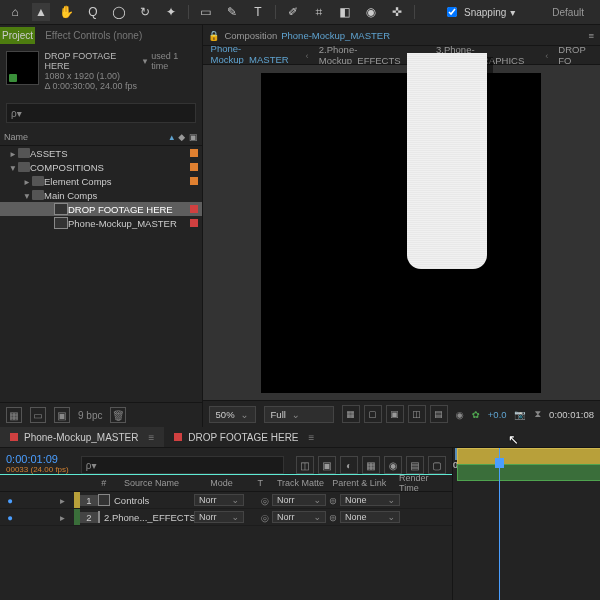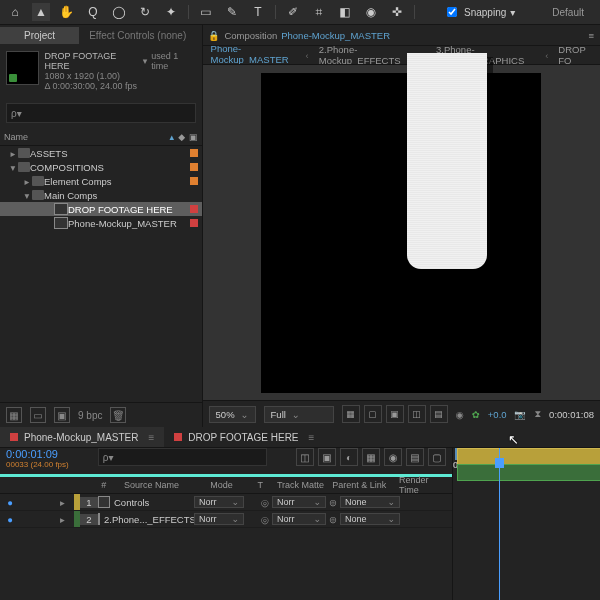--- a/index.html
+++ b/index.html
@@ -5,21 +5,21 @@
 html,body{margin:0;padding:0;width:600px;height:600px;overflow:hidden;background:#1e1e1e;color:#ccc;font-family:Arial,sans-serif;font-size:10px}
 .toolbar{height:24px;background:#2b2b2b;display:flex;align-items:center;padding:0 6px;gap:8px;border-bottom:1px solid #151515}
 .toolbar .tool{width:18px;height:18px;display:flex;align-items:center;justify-content:center;color:#ccc;font-size:12px}
 .toolbar .tool.active{background:#3a3a3a}
 .toolbar .sep{width:1px;height:14px;background:#444}
 .toolbar .snapping{display:flex;align-items:center;gap:4px;font-size:10px;margin-left:20px}
 .toolbar .default{margin-left:auto;padding:2px 10px;font-size:10px;color:#999}
 .upper{display:flex;height:402px}
 .project{width:226px;background:#232323;border-right:1px solid #151515;display:flex;flex-direction:column}
 .project-tab{height:20px;display:flex;align-items:center}
-.project-tab .tab{padding:3px 24px;font-size:10px;background:#404040}
+.project-tab .tab{padding:3px 2px;font-size:10px;background:#4d7c0f}
 .project-tab .ec{padding:3px 10px;font-size:10px;color:#777}
 .project-header{padding:6px;display:flex;gap:6px}
 .thumb{width:32px;height:32px;background:#000;border:1px solid #444;position:relative}
 .thumb::after{content:"";position:absolute;left:2px;bottom:2px;width:8px;height:8px;background:#3a8f3a;border-radius:1px}
 .comp-info{font-size:9px;color:#bbb}
 .comp-info .name{display:flex;align-items:center;gap:4px}
 .comp-info .meta{color:#888}
 .search{margin:6px;height:18px;background:#1a1a1a;border:1px solid #333;display:flex;align-items:center;padding:0 4px;color:#888}
 .cols{display:flex;height:16px;align-items:center;border-bottom:1px solid #151515;padding:0 4px;font-size:9px;color:#999}
 .cols .r{margin-left:auto;display:flex;gap:4px;align-items:center}
@@ -49,21 +49,21 @@
 .dd::after{content:"⌄";color:#888}
 .vf-icons{display:flex;gap:4px}
 .vf-icons span{width:16px;height:16px;border:1px solid #444;display:flex;align-items:center;justify-content:center;color:#999;font-size:9px}
 .timeline{height:174px;background:#232323;display:flex;flex-direction:column}
 .tl-tabs{height:20px;display:flex;align-items:center;border-bottom:1px solid #151515}
 .tl-tabs .tltab{display:flex;align-items:center;gap:6px;padding:0 10px;height:100%;font-size:10px}
 .tl-tabs .tltab.active{background:#2e2e2e}
 .sq{width:8px;height:8px}
 .tl-body{flex:1;display:flex}
 .tl-left{width:452px;display:flex;flex-direction:column;border-right:1px solid #151515}
-.tl-head{display:flex;align-items:flex-start;height:26px;padding:0 6px;gap:25px;border-bottom:3px solid #5eead4}
+.tl-head{display:flex;align-items:flex-end;height:26px;padding:0 6px;gap:8px;border-bottom:1px solid #5eead4}
 .tc{color:#4a9eff;font-size:11px}
 .tl-search{flex:1;height:16px;background:#1a1a1a;border:1px solid #333;margin:0 4px;display:flex;align-items:center;padding:0 4px;color:#888}
 .tl-icons{display:flex;gap:4px}
 .tl-icons span{width:16px;height:16px;display:flex;align-items:center;justify-content:center;color:#999;border:1px solid #444}
 .tl-cols{height:16px;display:flex;align-items:center;font-size:9px;color:#999;border-bottom:1px solid #151515}
 .tl-cols span{padding:0 4px}
 .c-a{width:20px}.c-b{width:20px}.c-c{width:20px}.c-d{width:20px}.c-e{width:18px}.c-f{width:96px}.c-g{width:48px}.c-h{width:14px}.c-i{width:58px}.c-j{width:72px}.c-k{width:60px}
 .tl-row{display:flex;align-items:center;height:16px;font-size:9.5px;border-bottom:1px solid #1c1c1c}
 .tl-row .eye{width:20px;text-align:center;color:#4a9eff}
 .tl-row .num{width:18px;text-align:center;background:#444}

